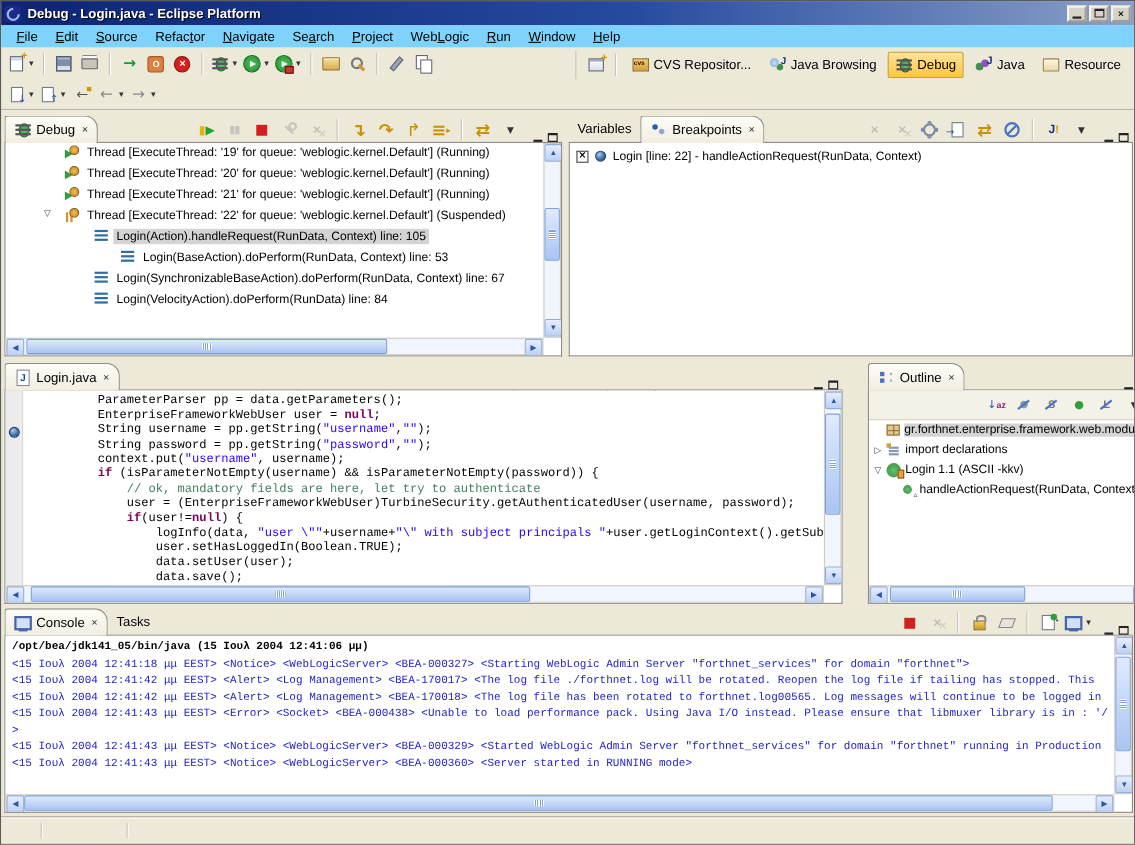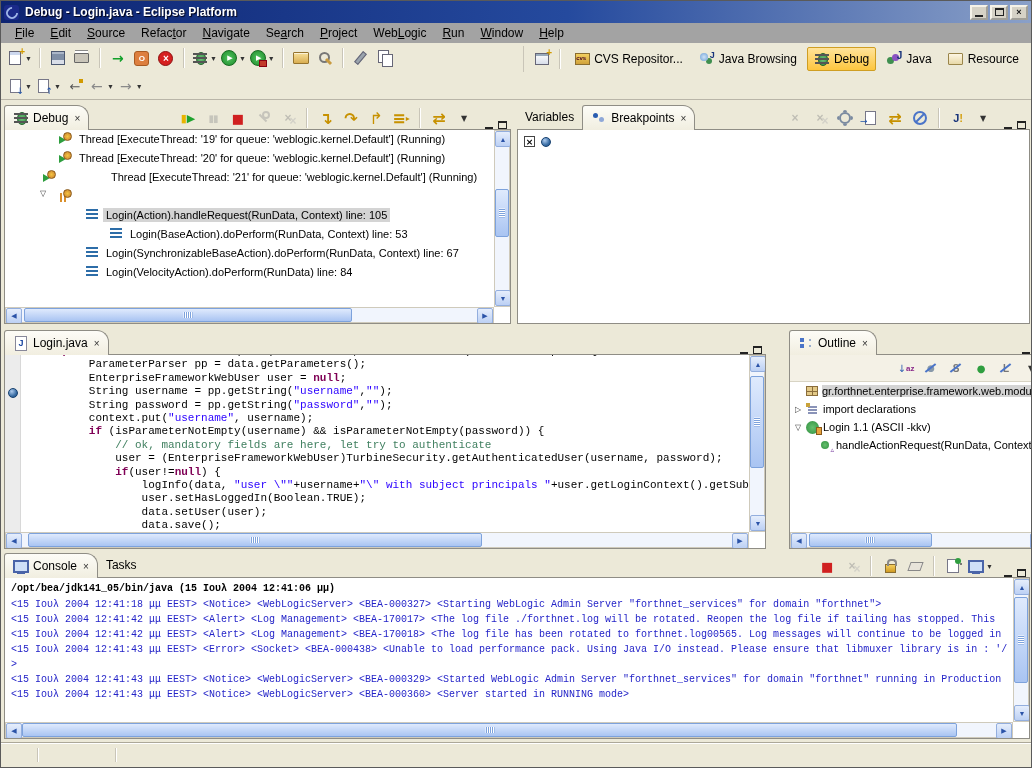--- a/index.html
+++ b/index.html
@@ -16,21 +16,21 @@
     border:2px solid #9fb6e8;border-radius:50%;border-right-color:transparent;transform:rotate(-45deg);}
   .title-text{font-weight:bold;font-size:12px;margin-left:6px;text-shadow:1px 1px 1px #001;
     white-space:nowrap;flex:1;}
   .winbtns{display:flex;gap:2px;}
   .wbtn{width:18px;height:15px;background:#d6d2c6;border:2px outset #f5f2e8;display:flex;
     align-items:center;justify-content:center;font:bold 9px "Liberation Sans",sans-serif;color:#111;}
   .i-min{width:8px;height:2px;background:#222;margin-top:7px;}
   .i-max{width:9px;height:8px;border:1px solid #222;border-top-width:2px;}
 
   
-  .menubar{position:absolute;left:0;top:22px;right:0;height:20px;background:#a3a3a3;
+  .menubar{position:absolute;left:0;top:22px;right:0;height:20px;background:#7dd3fc;
     display:flex;align-items:center;padding-left:6px;font-size:12px;color:#000;}
   .mitem{padding:2px 8px;white-space:nowrap;}
   .mitem u{text-decoration:underline;}
 
   
   .toolbars{position:absolute;left:0;top:42px;right:0;height:57px;border-bottom:1px solid #b9b5a8;}
   .tbrow{position:absolute;left:4px;display:flex;align-items:center;height:28px;}
   #tb-row1{top:1px;} #tb-row2{top:29px;}
   .tsep{width:2px;height:20px;border-left:1px solid #c9c5b8;border-right:1px solid #fff;margin:0 5px;}
   .tbtn{min-width:22px;height:22px;display:inline-flex;align-items:center;justify-content:center;
@@ -447,27 +447,28 @@
     <div class="vbody" id="debug-body">
         <div style="position: absolute; inset: 2px 16px 16px 0px; overflow: hidden;">
           <div class="trow19" style="padding-left: 52px;">
             <span class="thread-run-icon"></span>
             <span class="lbl">Thread [ExecuteThread: '19' for queue: 'weblogic.kernel.Default'] (Running)</span>
           </div>
           <div class="trow19" style="padding-left: 52px;">
             <span class="thread-run-icon"></span>
             <span class="lbl">Thread [ExecuteThread: '20' for queue: 'weblogic.kernel.Default'] (Running)</span>
           </div>
-          <div class="trow19" style="padding-left: 36px; gap: 48px;">
+          <div class="trow19" style="padding-left: 52px;">
             <span class="thread-run-icon"></span>
             <span class="lbl">Thread [ExecuteThread: '21' for queue: 'weblogic.kernel.Default'] (Running)</span>
           </div>
           <div class="trow19" style="padding-left: 52px;">
             <span class="expander" style="left: 32px;">▽</span>
             <span class="thread-susp-icon"></span>
+            <span class="lbl">Thread [ExecuteThread: '22' for queue: 'weblogic.kernel.Default'] (Suspended)</span>
           </div>
           <div class="trow19 sel" style="padding-left: 81px;">
             <span class="frame-icon"></span>
             <span class="lbl">Login(Action).handleRequest(RunData, Context) line: 105</span>
           </div>
           <div class="trow19" style="padding-left: 81px; margin-left: 24px;">
             <span class="frame-icon"></span>
             <span class="lbl">Login(BaseAction).doPerform(RunData, Context) line: 53</span>
           </div>
           <div class="trow19" style="padding-left: 81px;">
@@ -535,20 +536,21 @@
         </span>
       <span class="vmm">
         <span class="i-min"></span>
         <span class="i-max"></span>
       </span>
     </div>
     <div class="vbody" id="bp-body">
         <div class="bprow">
           <span class="cb">×</span>
           <span class="bp-dot"></span>
+          <span>Login [line: 22] - handleActionRequest(RunData, Context)</span>
         </div>
       </div>
   </div>
 
   <div class="view" id="view-editor">
     <div class="vtabs">
       <span class="vtab active">
         <span class="ic jfile-icon"></span>
         <span>Login.java</span>
         <span class="tclose">×</span>

